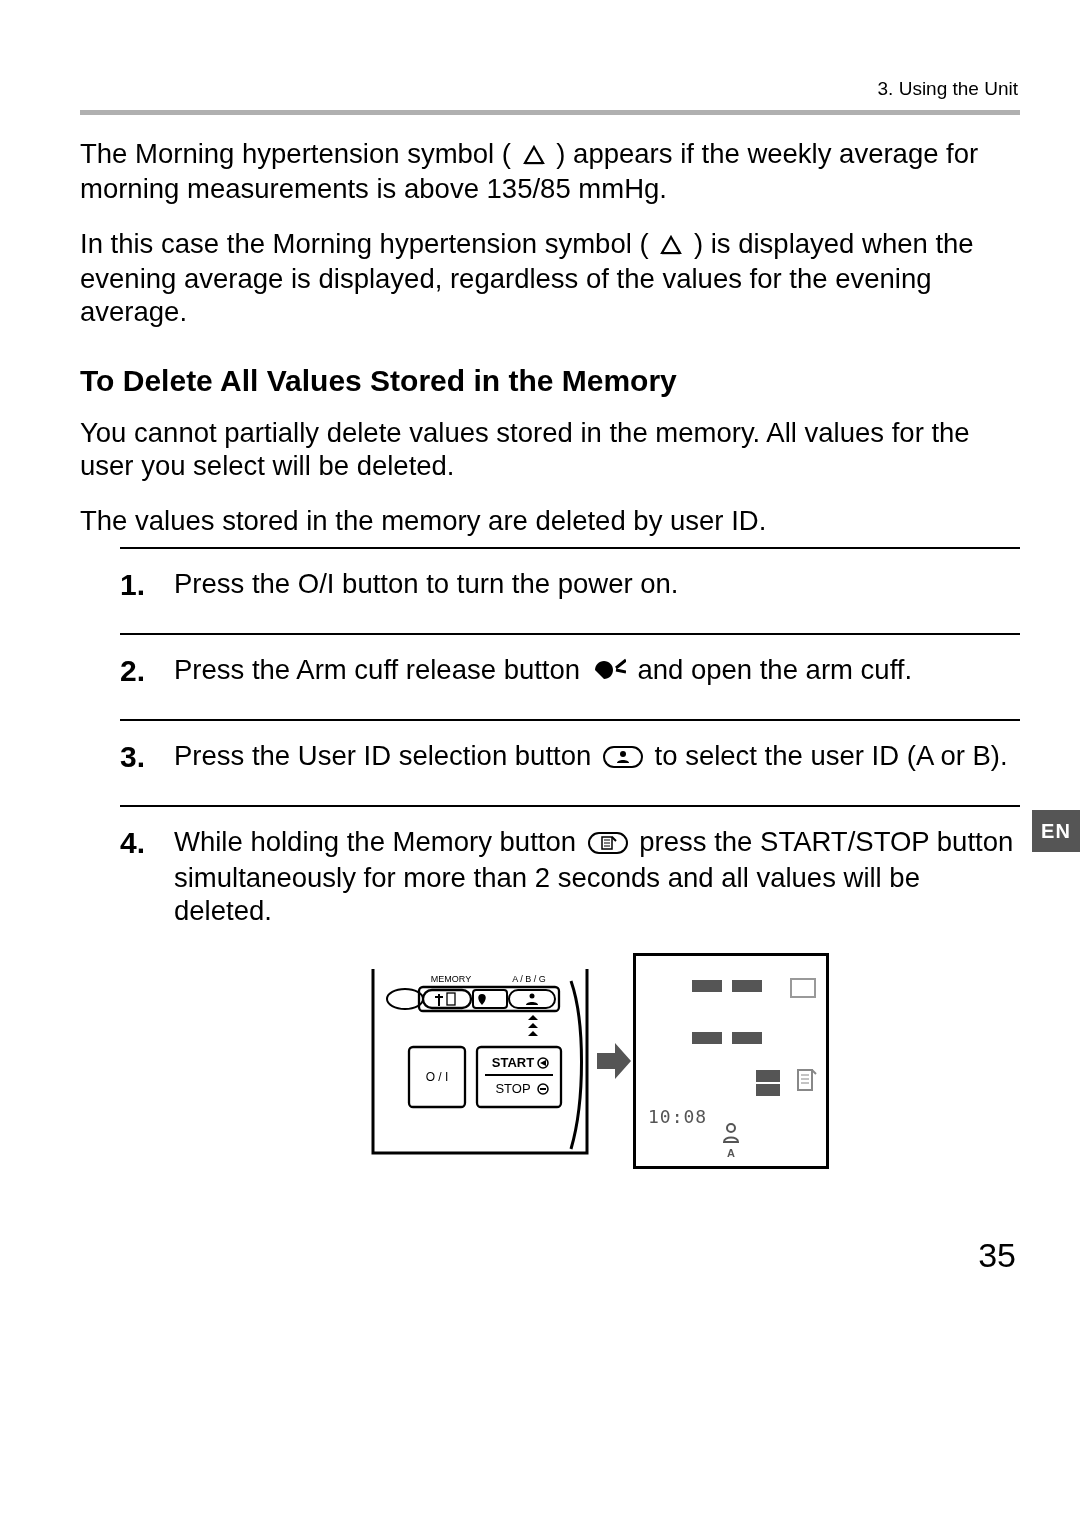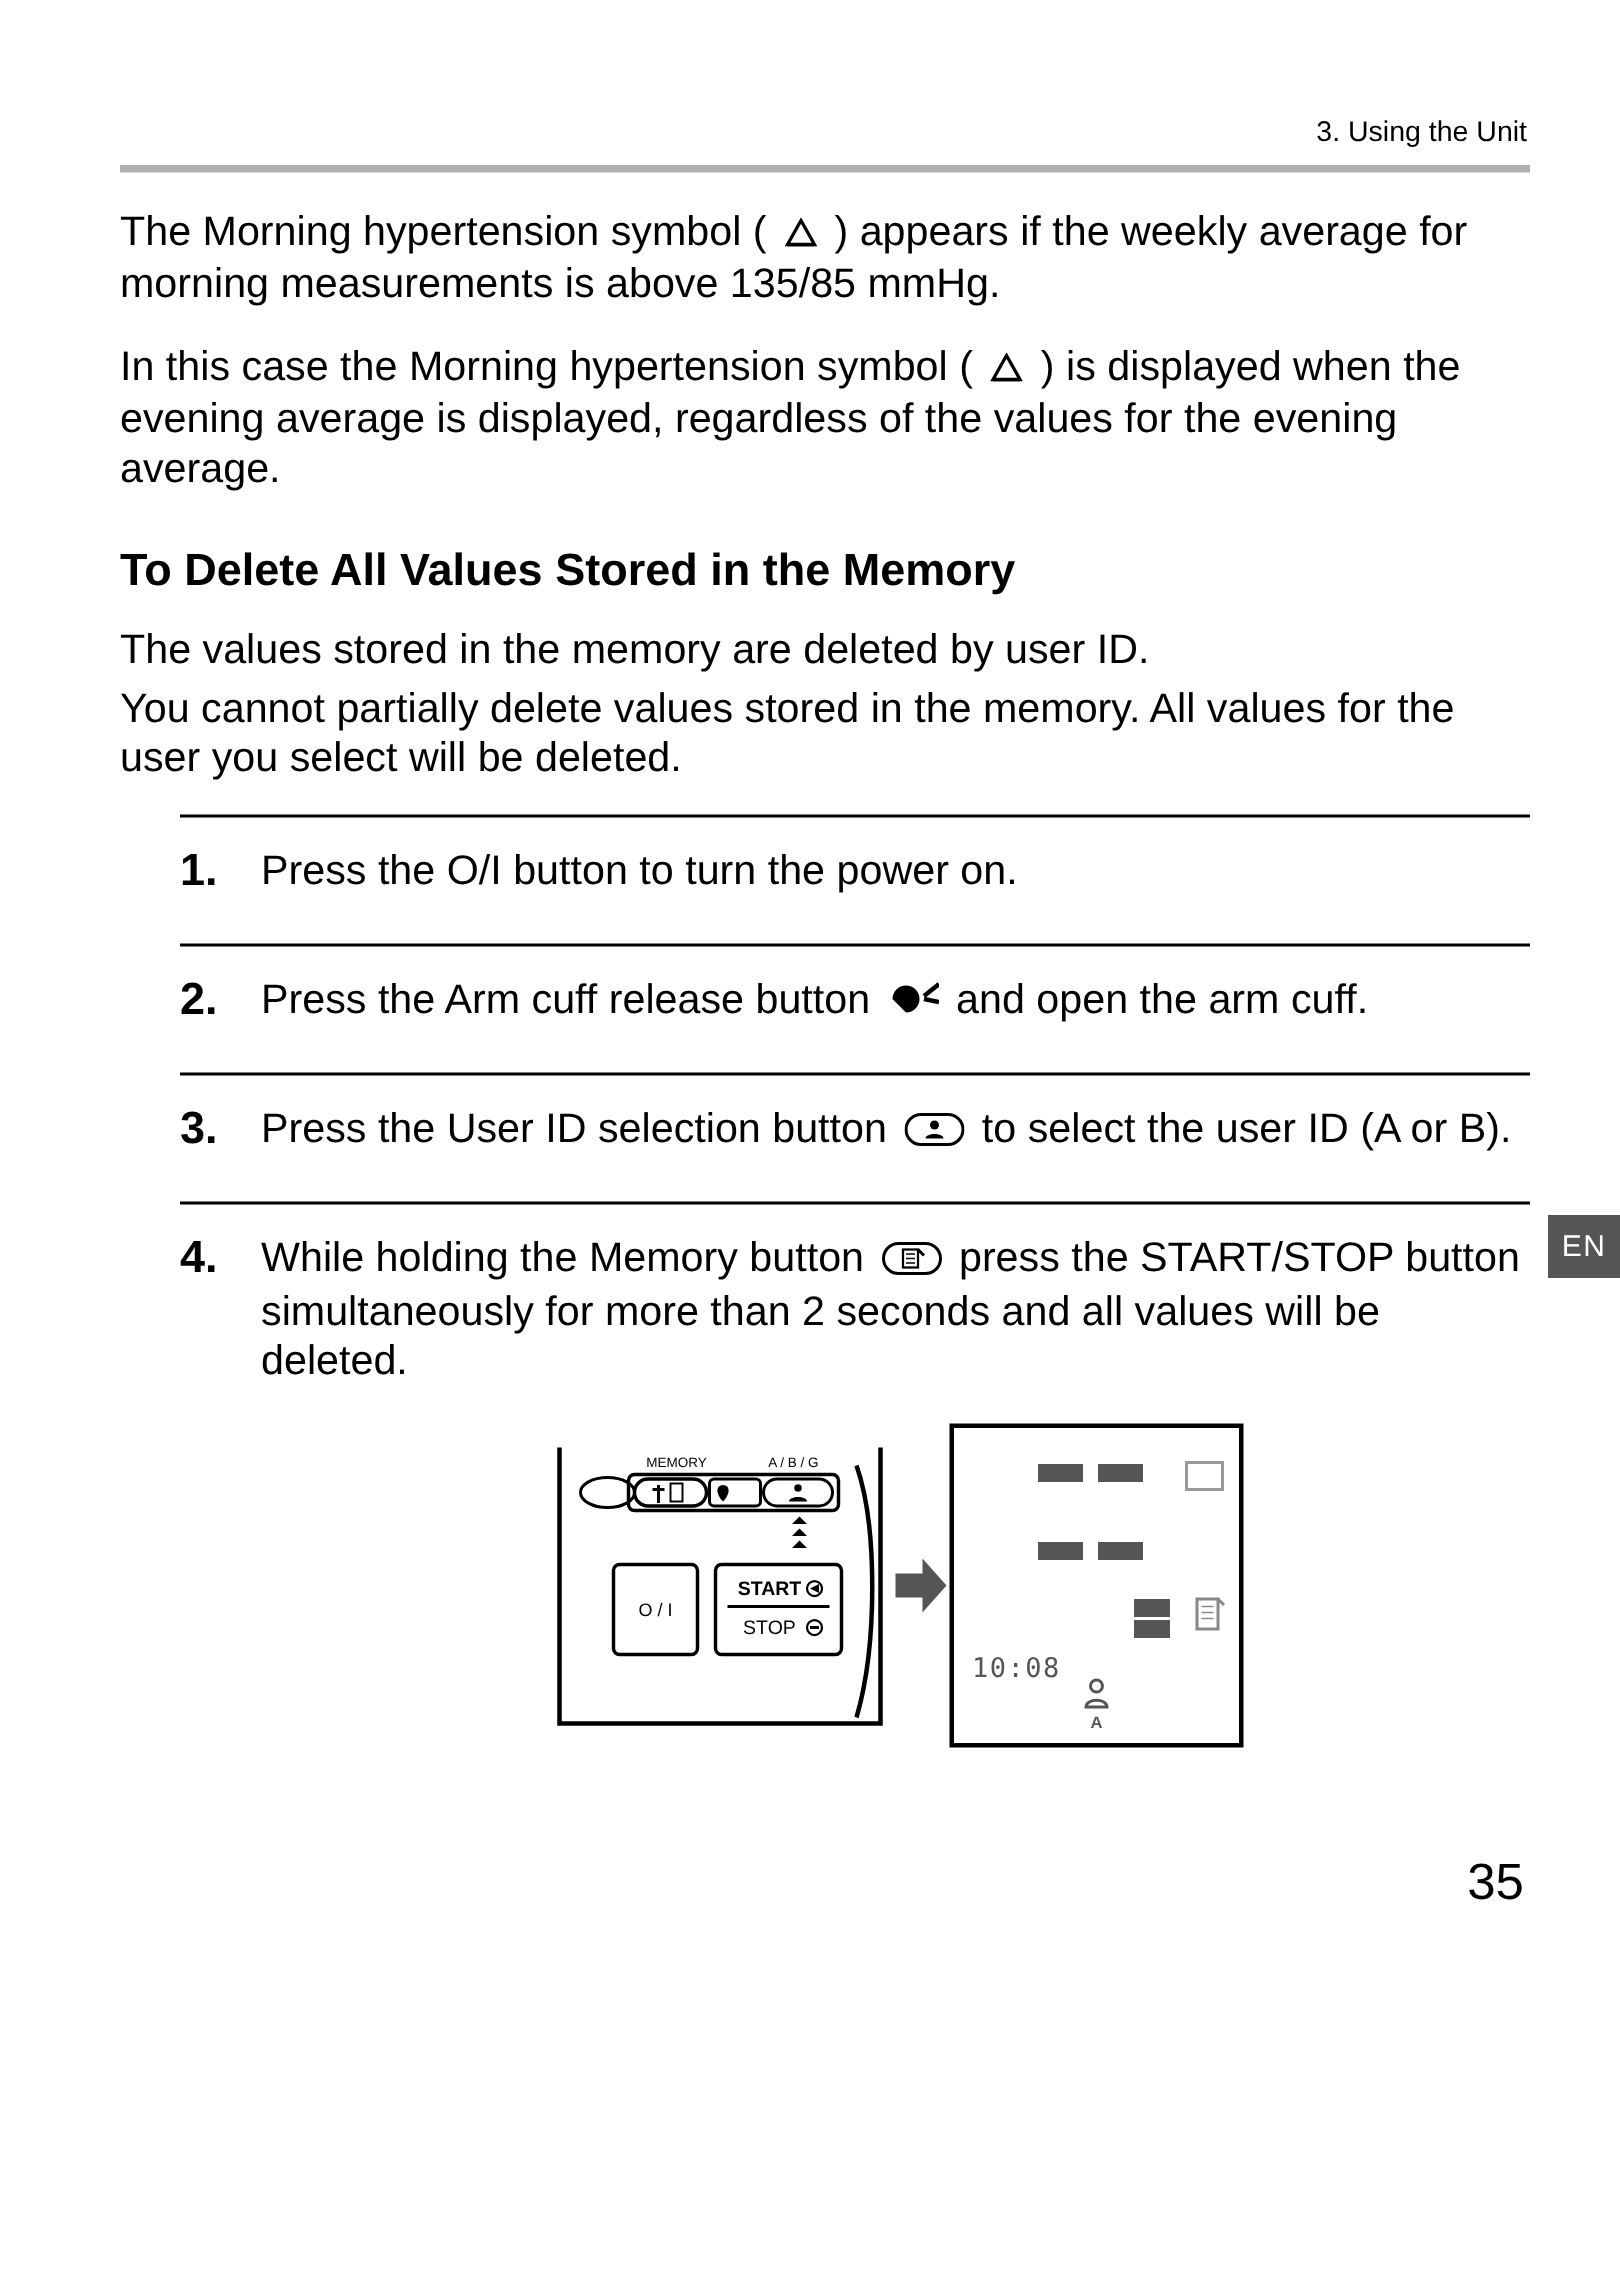--- a/index.html
+++ b/index.html
@@ -68,21 +68,21 @@
   }
   .lang-tab {
     position: absolute;
     right: 0;
     top: 810px;
     width: 48px;
     height: 42px;
     background: #555;
     color: #fff;
     font-size: 20px;
-    font-weight: normal;
+    font-weight: bold;
     display: flex;
     align-items: center;
     justify-content: center;
     letter-spacing: 1px;
   }
   .page-num {
     position: absolute;
     right: 64px;
     bottom: 70px;
     font-size: 34px;
@@ -138,22 +138,22 @@
       <svg width="22" height="20" viewBox="0 0 22 20">
           <path d="M11 2 L20 18 L2 18 Z" fill="none" stroke="#000" stroke-width="2.2"></path>
           <rect x="2" y="18" width="18" height="1.2" fill="#000"></rect>
         </svg>
     </span>
     <span>) is displayed when the evening average is displayed, regardless of the values for the evening average.</span>
   </p>
 
   <div class="heading">To Delete All Values Stored in the Memory</div>
 
+  <p class="para">You cannot partially delete values stored in the memory. All values for the user you select will be deleted.</p>
   <p class="para" style="margin-bottom:6px">The values stored in the memory are deleted by user ID.</p>
-  <p class="para">You cannot partially delete values stored in the memory. All values for the user you select will be deleted.</p>
 
   <div class="steps">
 
     <div class="step">
       <div class="step-num">1.</div>
       <div class="step-body">Press the O/I button to turn the power on.</div>
     </div>
 
     <div class="step">
       <div class="step-num">2.</div>

